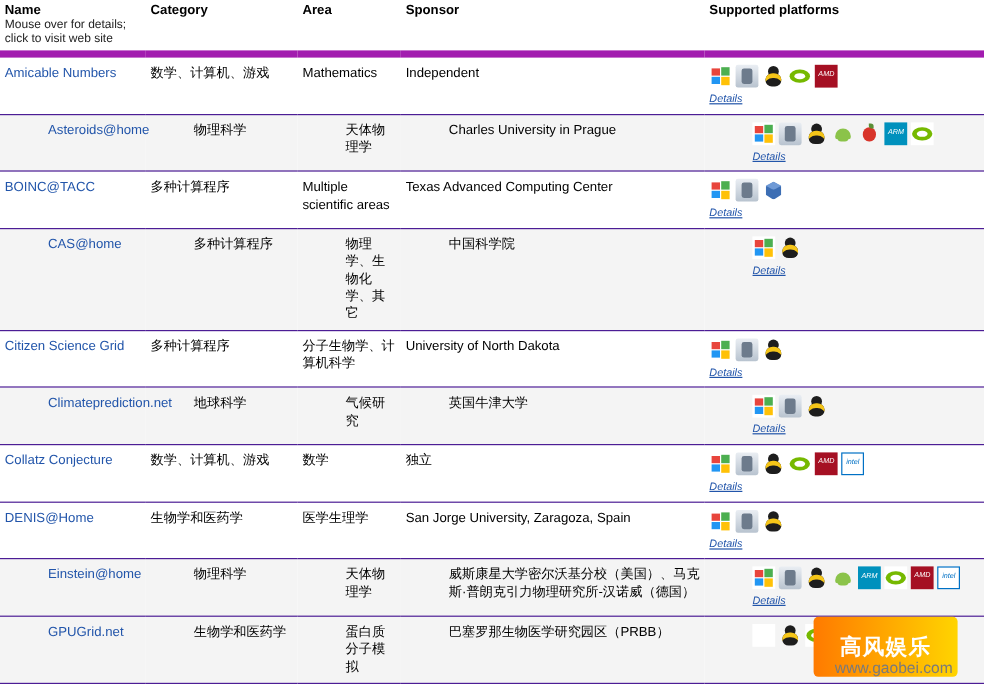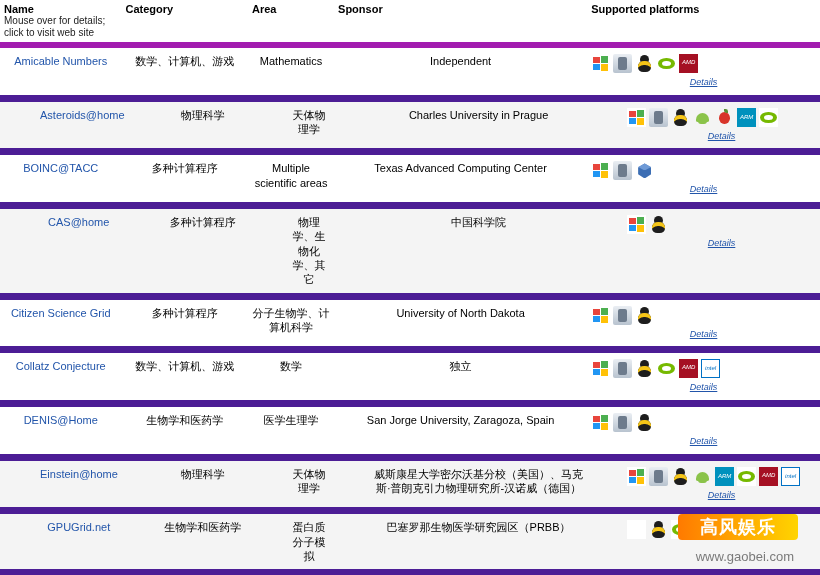--- a/index.html
+++ b/index.html
@@ -11,21 +11,21 @@
   table.projects{
     border-collapse:collapse;width:820px;table-layout:fixed;
   }
   table.projects th{
     text-align:left;vertical-align:top;font-size:11px;font-weight:bold;
     padding:3px 4px 4px 4px;border-bottom:6px solid #a21caf;
   }
   th .hint{font-weight:normal;font-size:10px;color:#222;display:block;line-height:1.15;}
   table.projects td{
     vertical-align:top;font-size:11px;padding:6px 4px 6px 4px;
-    border-bottom:7px solid #4c1d95;line-height:1.3;text-align:center;
+    border-bottom:1px solid #4c1d95;line-height:1.3;
   }
   tr.alt td{background:#f4f4f4;padding-left:40px;}
   .col-name{width:120px;}
   .col-cat{width:125px;}
   .col-area{width:85px;}
   .col-sponsor{width:250px;}
   .col-plat{width:230px;}
   a.proj{color:#2255aa;text-decoration:none;}
   .plat-cell{white-space:nowrap;font-style:italic;}
   .icons{display:flex;align-items:flex-start;gap:3px;height:21px;}
@@ -77,21 +77,21 @@
   .ic.arm{background:#0091bd;}
   .ic.arm::after{content:"ARM";position:absolute;left:0;right:0;top:6px;text-align:center;
     font-size:6px;color:#fff;}
   
   .ic.apple::before{content:"";position:absolute;left:4px;top:4px;width:11px;height:12px;
     background:#d8342a;border-radius:50% 50% 48% 48%;}
   .ic.apple::after{content:"";position:absolute;left:9px;top:1px;width:4px;height:4px;
     background:#5a8f36;border-radius:0 60% 0 60%;}
   
   .watermark{
-    position:absolute;width:120px;height:26px;border-radius:4px;
+    position:absolute;width:120px;height:50px;border-radius:4px;
     background:linear-gradient(90deg,#ff7a00,#ffd400);
     display:flex;align-items:center;justify-content:center;
     color:#fff;font-weight:bold;font-size:18px;letter-spacing:1px;
   }
   #wm1{right:22px;top:514px;}
   .wm-text{position:absolute;right:26px;top:549px;font-size:13px;color:#7a7a7a;}
 </style>
 </head>
 <body>
 
@@ -209,20 +209,39 @@
               <i></i>
               <i></i>
               <i></i>
             </span>
             <span class="ic mac"></span>
             <span class="ic lin"></span>
           </div>
           <a class="details" href="#">Details</a>
         </td>
       </tr>
+      <tr class="alt">
+        <td><a class="proj" href="#">Climateprediction.net</a></td>
+        <td>地球科学</td>
+        <td>气候研究</td>
+        <td>英国牛津大学</td>
+        <td class="plat-cell">
+          <div class="icons">
+            <span class="ic win">
+              <i></i>
+              <i></i>
+              <i></i>
+              <i></i>
+            </span>
+            <span class="ic mac"></span>
+            <span class="ic lin"></span>
+          </div>
+          <a class="details" href="#">Details</a>
+        </td>
+      </tr>
       <tr>
         <td><a class="proj" href="#">Collatz Conjecture</a></td>
         <td>数学、计算机、游戏</td>
         <td>数学</td>
         <td>独立</td>
         <td class="plat-cell">
           <div class="icons">
             <span class="ic win">
               <i></i>
               <i></i>

